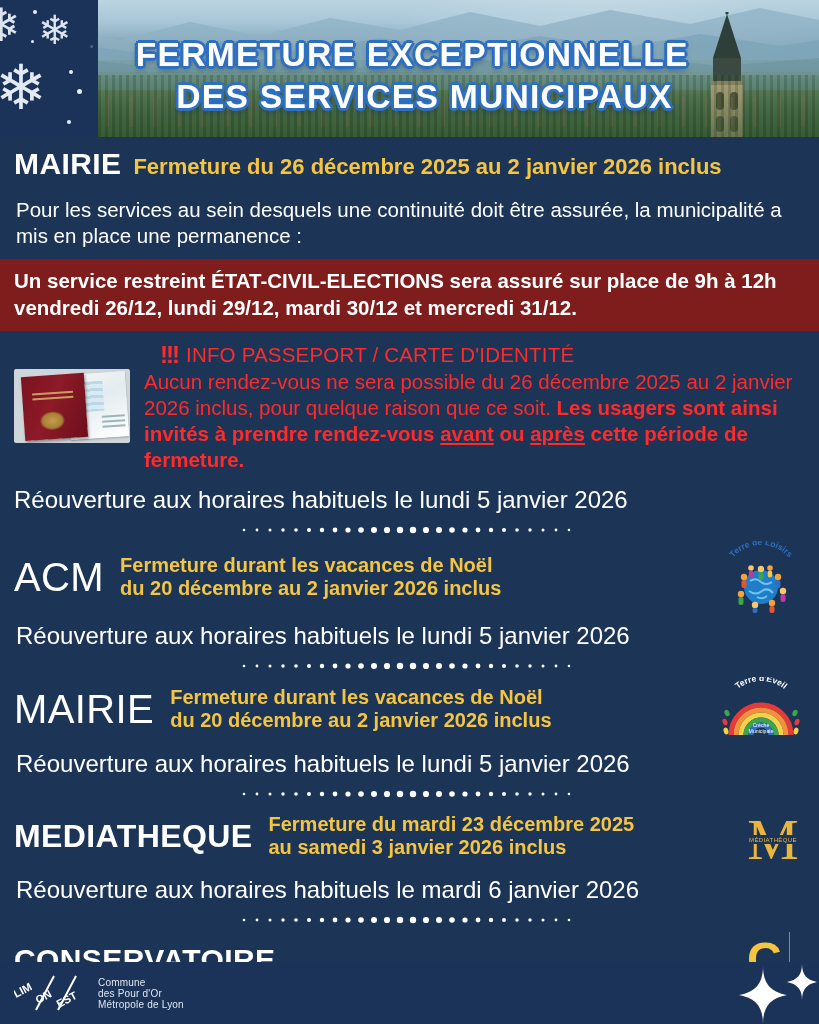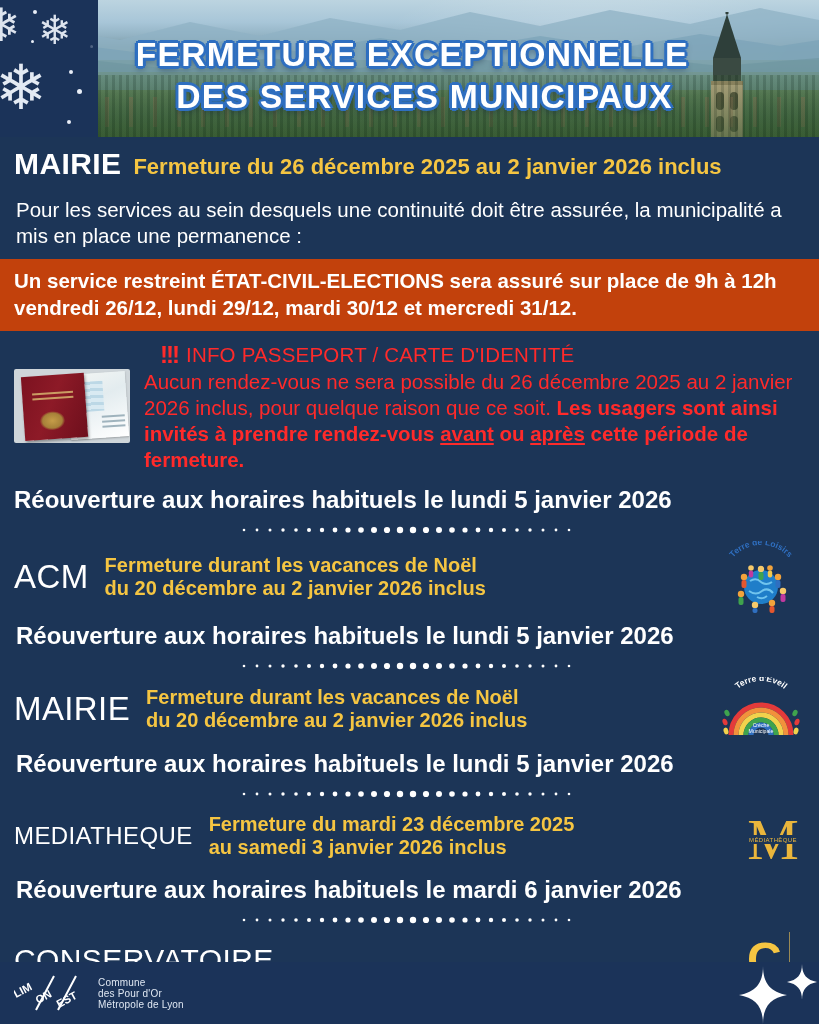--- a/index.html
+++ b/index.html
@@ -109,21 +109,21 @@
   
   .mairie-head { padding:10px 14px 4px 14px; display:flex; align-items:baseline; }
   .mairie-head .svc-name { font-size:30px; }
   .mairie-head .svc-dates { font-size:22px; margin-left:12px; }
 
   .para {
     color:#ffffff; font-size:20.5px; line-height:26px;
     padding:12px 16px 10px 16px; font-weight:300;
   }
   .permanence {
-    background:#c2410c;
+    background:#7f1d1d;
     color:#ffffff; font-size:20.5px; line-height:27px;
     padding:8px 14px 10px 14px;
     font-weight:bold;
   }
 
   
   .passport-row { display:flex; padding:10px 14px 4px 14px; gap:14px; }
   .passport-img {
     width:116px; height:74px; flex:0 0 116px; margin-top:28px;
     border-radius:2px; overflow:hidden; position:relative;
@@ -167,33 +167,33 @@
   }
   .bangs { font-size:24px; font-weight:bold; color:#ff2a2a; letter-spacing:-2px; }
   .info-body {
     color:#ff2a2a; font-size:20.5px; line-height:26px; font-weight:300;
   }
   .info-body b { font-weight:bold; }
   .info-body u { text-decoration:underline; }
 
   .reopen {
     color:#ffffff; font-size:24px; line-height:30px;
-    padding:8px 4px 6px 14px; font-weight:700;
+    padding:8px 4px 6px 14px; font-weight:400;
   }
 
   
   .divider {
     height:18px; display:flex; align-items:center; justify-content:center;
   }
   .divider svg { display:block; }
 
   
   .svc-block { padding:2px 14px 0 14px; }
   .svc-line { display:flex; align-items:center; }
-  .svc-line .svc-name { font-size:33px; font-weight:300; }
+  .svc-line .svc-name { font-size:40px; font-weight:300; }
   .svc-line .svc-dates { font-size:20px; margin-left:16px; }
   .svc-logo { margin-left:auto; }
 
   
   .logo-loisirs { width:88px; height:72px; position:relative; }
   .logo-eveil   { width:88px; height:64px; position:relative; }
   .logo-media   { width:64px; height:62px; position:relative; }
   .logo-conserv { width:58px; height:58px; position:relative; display:flex; align-items:center; }
   .conserv-c {
     color:#f5c542; font-size:48px; font-weight:bold; line-height:1;
@@ -474,21 +474,21 @@
           <circle cx="290" cy="6" r="1.7"></circle>
           <circle cx="303" cy="6" r="1.5"></circle>
         <circle cx="316" cy="6" r="1.4"></circle>
           <circle cx="329" cy="6" r="1.3"></circle>
       </g>
     </svg>
   </div>
 
   <div class="svc-block">
     <div class="svc-line">
-      <span class="svc-name" style="font-weight:normal; font-size:24px;">MEDIATHEQUE</span>
+      <span class="svc-name" style="font-weight:bold; font-size:32px;">MEDIATHEQUE</span>
       <span class="svc-dates">
         <span>Fermeture du mardi 23 décembre 2025</span><br>
         <span>au samedi 3 janvier 2026 inclus</span>
       </span>
       <span class="svc-logo logo-media">
         <svg width="64" height="62" viewBox="0 0 64 62">
           <text x="32" y="54" font-size="58" font-family="'Liberation Serif',serif" fill="#e9b53c" text-anchor="middle">M</text>
           <rect x="12" y="30" width="40" height="9" fill="#1c3557"></rect>
           <text x="32" y="37" font-size="6" fill="#e9b53c" text-anchor="middle" font-family="'Liberation Sans',sans-serif" letter-spacing="0.4">MÉDIATHÈQUE</text>
         </svg>
@@ -525,21 +525,21 @@
           <circle cx="290" cy="6" r="1.7"></circle>
           <circle cx="303" cy="6" r="1.5"></circle>
         <circle cx="316" cy="6" r="1.4"></circle>
           <circle cx="329" cy="6" r="1.3"></circle>
       </g>
     </svg>
   </div>
 
   <div class="svc-block">
     <div class="svc-line">
-      <span class="svc-name" style="font-weight:normal; font-size:30px;">CONSERVATOIRE</span>
+      <span class="svc-name" style="font-weight:bold; font-size:30px;">CONSERVATOIRE</span>
       <span class="svc-logo logo-conserv">
         <span class="conserv-c">C</span>
         <span class="conserv-bar"></span>
       </span>
     </div>
     <div class="reopen" style="padding-left:2px;">Réouverture aux horaires habituels le lundi 5 janvier 2026</div>
   </div>
 
 </div>
 

